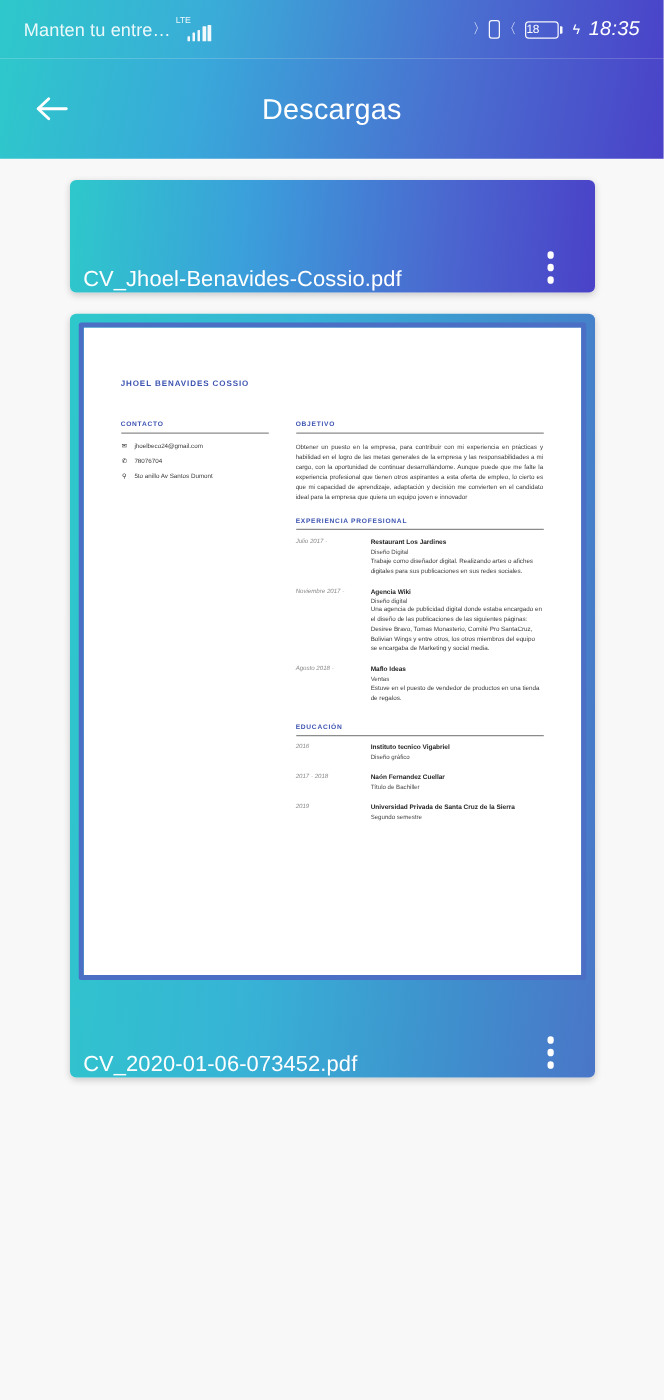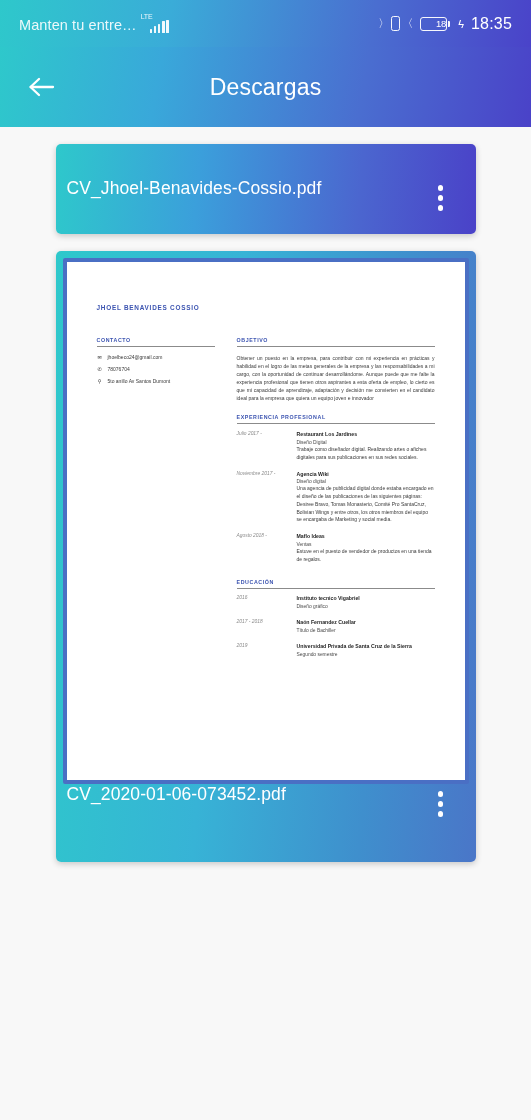--- a/index.html
+++ b/index.html
@@ -39,26 +39,26 @@
   .sb-right { margin-left: auto; display: flex; align-items: center; gap: 7px; }
   .vibrate-icon { display: flex; align-items: center; gap: 2px; color: rgba(255,255,255,.95); }
   .vib-body {
     width: 9px; height: 15px; border: 1.6px solid rgba(255,255,255,.95);
     border-radius: 2.4px;
   }
   .vib-wave { font-size: 11px; line-height: 1; opacity: .95; }
   .battery { display: flex; align-items: center; }
   .bat-shell {
     width: 27px; height: 14px; border: 1.4px solid rgba(255,255,255,.95);
-    border-radius: 3px; display: flex; align-items: center; justify-content: flex-end;
+    border-radius: 3px; display: flex; align-items: center; justify-content: flex-start;
   }
   .bat-num { font-size: 9.5px; color: #fff; letter-spacing: -.2px; }
   .bat-cap { width: 2px; height: 6px; background: rgba(255,255,255,.95); border-radius: 0 1px 1px 0; margin-left: 1px; }
   .charge-bolt { font-size: 11px; color: #fff; margin-left: 1px; }
-  .sb-time { color: #fff; font-size: 16px; letter-spacing: .2px; }
+  .sb-time { color: #fff; font-size: 16px; letter-spacing: .2px; font-style: italic; }
 
   
   .appbar {
     position: absolute; top: 47px; left: 0; width: 531px; height: 80px;
     background: linear-gradient(100deg, #2ec8cb 0%, #39a8da 30%, #4a6ed0 68%, #4a42c8 100%);
     display: flex; align-items: center;
   }
   .back-btn {
     width: 56px; height: 56px; margin-left: 14px;
     display: flex; align-items: center; justify-content: center; cursor: pointer;
@@ -76,21 +76,21 @@
     position: relative; margin: 17px auto 0; width: 420px;
     border-radius: 5px; overflow: hidden;
     box-shadow: 0 2px 6px rgba(0,0,0,.20);
   }
   .card-simple {
     height: 90px;
     background: linear-gradient(95deg, #2ec8cb 0%, #3b9fdb 34%, #4b66cf 72%, #4a42c8 100%);
   }
   .card-label-row {
     position: absolute; bottom: 0; left: 0; right: 0; height: 56px;
-    display: flex; align-items: flex-start; padding: 0 20px 0 11px;
+    display: flex; align-items: flex-end; padding: 0 20px 0 11px;
   }
   .card-filename {
     color: #ffffff; font-size: 17.5px; letter-spacing: .1px; white-space: nowrap;
   }
   .kebab { margin-left: auto; width: 30px; height: 40px; display: flex;
     flex-direction: column; align-items: center; justify-content: center; gap: 4.5px;
     cursor: pointer; }
   .kebab span { width: 5.5px; height: 5.5px; border-radius: 50%; background: #fff; display: block; }
 
   

